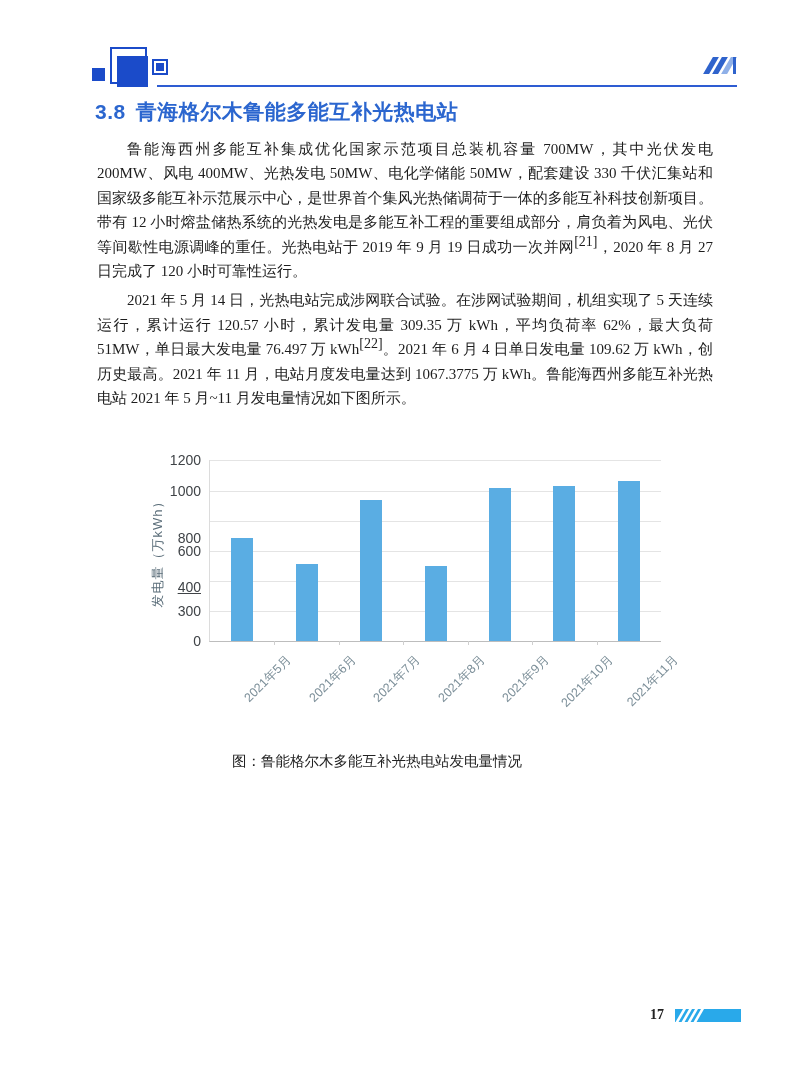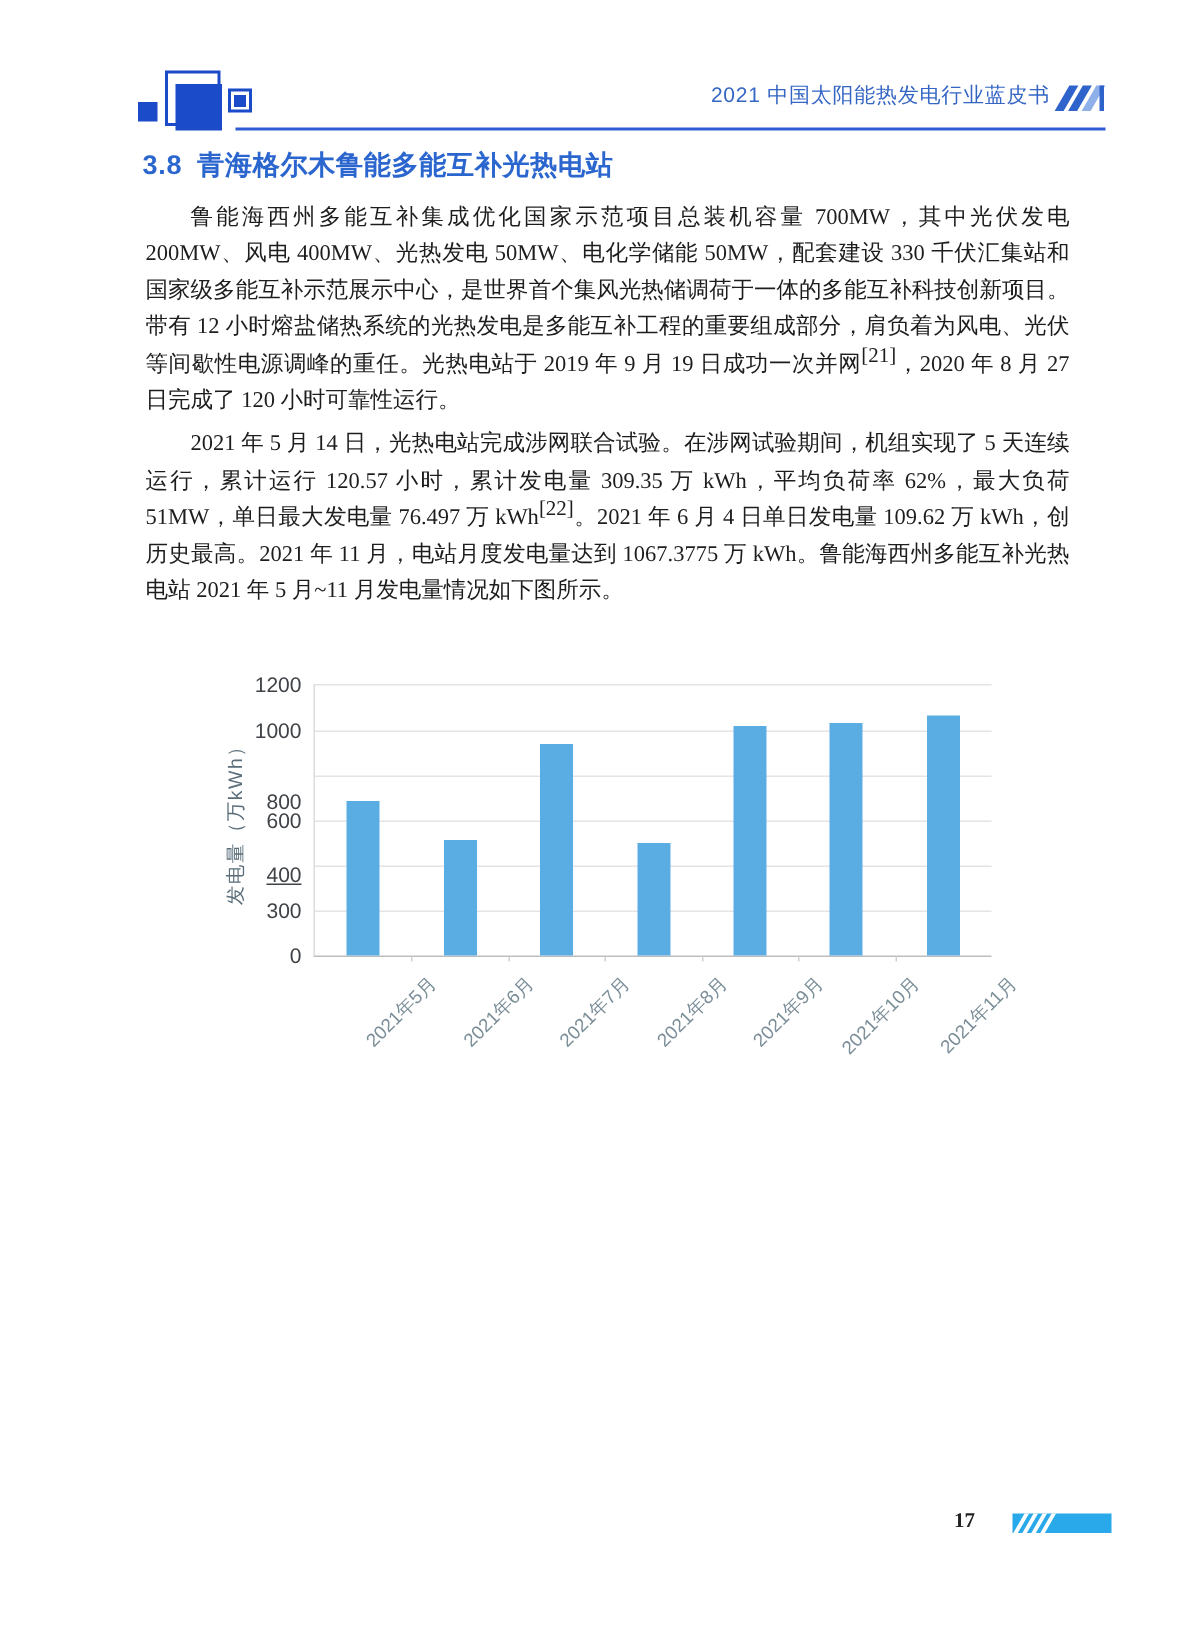--- a/index.html
+++ b/index.html
@@ -22,21 +22,21 @@
   .slashes i { position:absolute; top:0; width:6px; height:17px; background:#2f63cc; transform:skewX(-30deg); }
   .slashes i:nth-child(1){ left:2px; }
   .slashes i:nth-child(2){ left:11px; }
   .slashes i:nth-child(3){ left:20px; background:#8fb0e8; }
   .slashes i:nth-child(4){ left:27px; width:3px; transform:none; }
   .header-rule { position:absolute; left:157px; top:85px; width:580px; height:2px; background:#2e5cd2; }
 
   
   .content { position:absolute; left:97px; top:98px; width:616px; }
   h2.section {
-    font-family:"Liberation Sans","DejaVu Sans",sans-serif; font-size:18px; font-weight:bold;
+    font-family:"Liberation Sans","DejaVu Sans",sans-serif; font-size:21px; font-weight:bold;
     color:#2b66cf; margin-left:-2px; margin-bottom:11px; letter-spacing:0.5px;
   }
   h2.section .num { margin-right:10px; }
   p.body {
     font-size:15px; line-height:24.4px; text-align:justify; text-indent:2em; color:#1d1d1d;
   }
   p.body + p.body { margin-top:5px; }
   sup.fn { font-size:14px; line-height:0; vertical-align:super; }
 
   
@@ -57,39 +57,38 @@
   .xlabels { position:relative; margin-left:112px; width:452px; height:86px;
              font-family:"Liberation Sans","DejaVu Sans",sans-serif; }
   .xlabel { position:absolute; top:10px; width:110px; text-align:right; font-size:12.5px;
             color:#7b8e98; transform-origin:100% 0; transform:rotate(-45deg); white-space:nowrap; }
   .source-note { margin:2px 0 0 270px; font-family:"Liberation Sans","DejaVu Sans",sans-serif;
                  font-size:13px; color:#2f2f2f; }
   figcaption.caption { margin-top:24px; text-align:center; padding-right:56px;
                        font-size:14.5px; color:#222; }
 
   
-  .footer { position:absolute; right:59px; bottom:62px; display:flex; align-items:center; gap:25px;font-weight:bold; }
+  .footer { position:absolute; right:59px; bottom:62px; display:flex; align-items:center; gap:11px;font-weight:bold; }
   .page-num { font-size:14px; color:#222; }
   .fbar { position:relative; width:66px; height:13px; background:#29a9ea; overflow:hidden; }
   .fbar i { position:absolute; top:-3px; width:3px; height:20px; background:#fff; transform:skewX(-30deg); }
   .fbar i:nth-child(1){ left:4px; } .fbar i:nth-child(2){ left:10px; }
   .fbar i:nth-child(3){ left:16px; } .fbar i:nth-child(4){ left:22px; }
 </style>
 </head>
 <body>
 
 <div class="page">
 
   <div class="logo">
     <div class="sq-a"></div>
     <div class="sq-b"></div>
     <div class="sq-c"></div>
     <div class="sq-d"></div>
   </div>
-  <div class="header-title">2021 中国太阳能热发电行业蓝皮书</div>
   <div class="slashes">
       <i></i>
       <i></i>
       <i></i>
       <i></i>
     </div>
   <div class="header-rule"></div>
 
   <div class="content">
     <h2 class="section">
@@ -136,20 +135,21 @@
       </div>
       <div class="xlabels">
           <div class="xlabel" style="left: -35.7857px;">2021年5月</div>
           <div class="xlabel" style="left: 28.6429px;">2021年6月</div>
           <div class="xlabel" style="left: 93.0714px;">2021年7月</div>
           <div class="xlabel" style="left: 157.5px;">2021年8月</div>
           <div class="xlabel" style="left: 221.929px;">2021年9月</div>
           <div class="xlabel" style="left: 286.357px;">2021年10月</div>
           <div class="xlabel" style="left: 350.786px;">2021年11月</div>
         </div>
+      <figcaption class="caption">图：鲁能格尔木多能互补光热电站发电量情况</figcaption>
     </figure>
   </div>
 
   <div class="footer">
     <span class="page-num">17</span>
     <span class="fbar">
         <i></i>
         <i></i>
         <i></i>
         <i></i>

